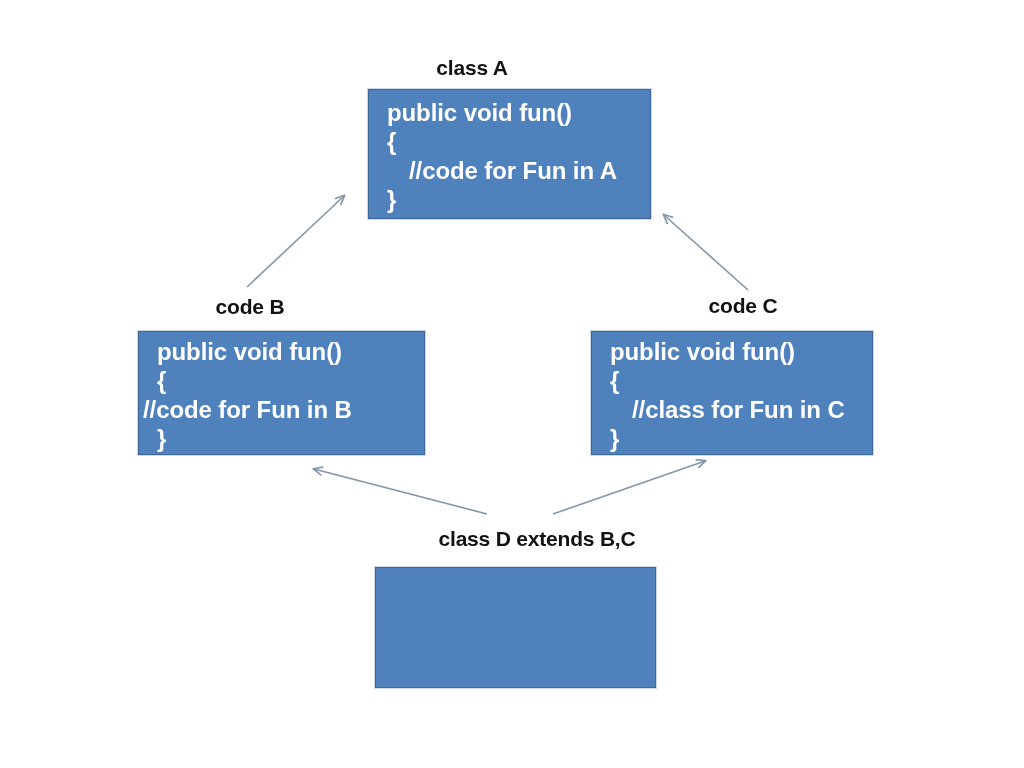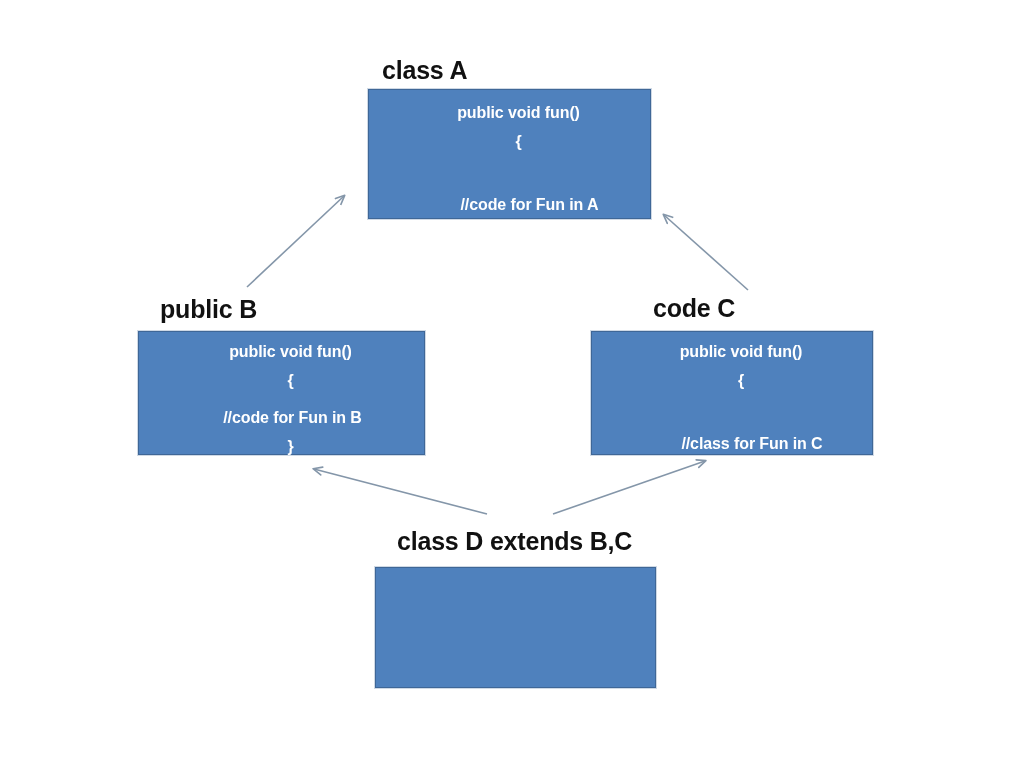--- a/index.html
+++ b/index.html
@@ -14,51 +14,51 @@
     background: #ffffff;
     overflow: hidden;
     font-family: "Liberation Sans", sans-serif;
   }
 
   
   .class-label {
     position: absolute;
     font-family: "Liberation Sans", sans-serif;
     font-weight: bold;
-    font-size: 25px;
+    font-size: 21px;
     color: #111111;
     white-space: nowrap;
+    text-align: center;
     letter-spacing: -0.2px;
   }
 
   
   .code-box {
     position: absolute;
     background: #4F81BD;
     border: 1px solid #3F6797;
     box-sizing: border-box;
     box-shadow: 0 0 0 1px rgba(63,103,151,0.25);
   }
   .code-lines {
     padding: 8px 0 0 0;
     margin: 0;
   }
   .code-line {
     font-family: "Liberation Sans", sans-serif;
     font-weight: bold;
-    font-size: 16px;
+    font-size: 24px;
     line-height: 29px;
     color: #FFFFFF;
     white-space: pre;
     padding-left: 18px;
     letter-spacing: -0.1px;
-    text-align: center;
   }
-  .code-line.indent-1 { padding-left: 40px; margin-top: 34px; }
-  .code-line.indent-half { padding-left: 22px; margin-top: 8px; }
+  .code-line.indent-1 { padding-left: 40px; }
+  .code-line.indent-half { padding-left: 4px; }
 
   
   #arrow-layer {
     position: absolute;
     left: 0;
     top: 0;
     width: 1024px;
     height: 768px;
     pointer-events: none;
   }
@@ -96,21 +96,21 @@
 
   <div class="code-box" style="left:368px; top:89px; width:283px; height:130px;">
     <div class="code-lines">
       <div class="code-line">public void fun()</div>
       <div class="code-line">{</div>
       <div class="code-line indent-1">//code for Fun in A</div>
       <div class="code-line">}</div>
     </div>
   </div>
 
-  <div class="class-label" style="left:160px; top:295px; width:180px;">public B</div>
+  <div class="class-label" style="left:160px; top:295px; width:180px;">code B</div>
 
   <div class="code-box" style="left:138px; top:331px; width:287px; height:124px;">
     <div class="code-lines" style="padding-top:5px;">
       <div class="code-line">public void fun()</div>
       <div class="code-line">{</div>
       <div class="code-line indent-half">//code for Fun in B</div>
       <div class="code-line">}</div>
     </div>
   </div>
 

